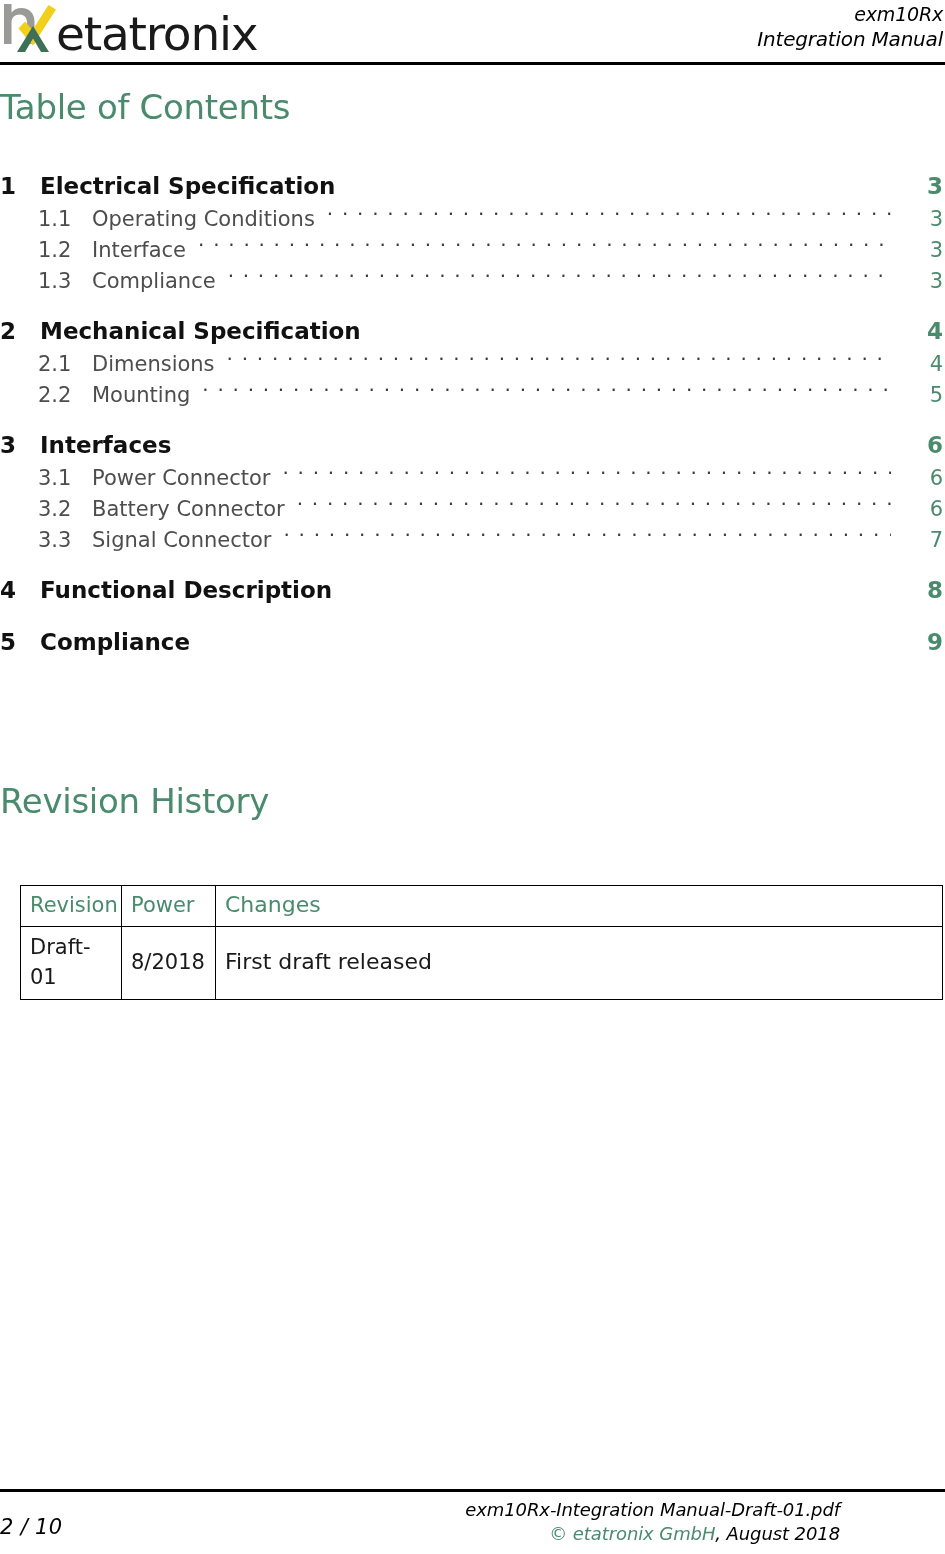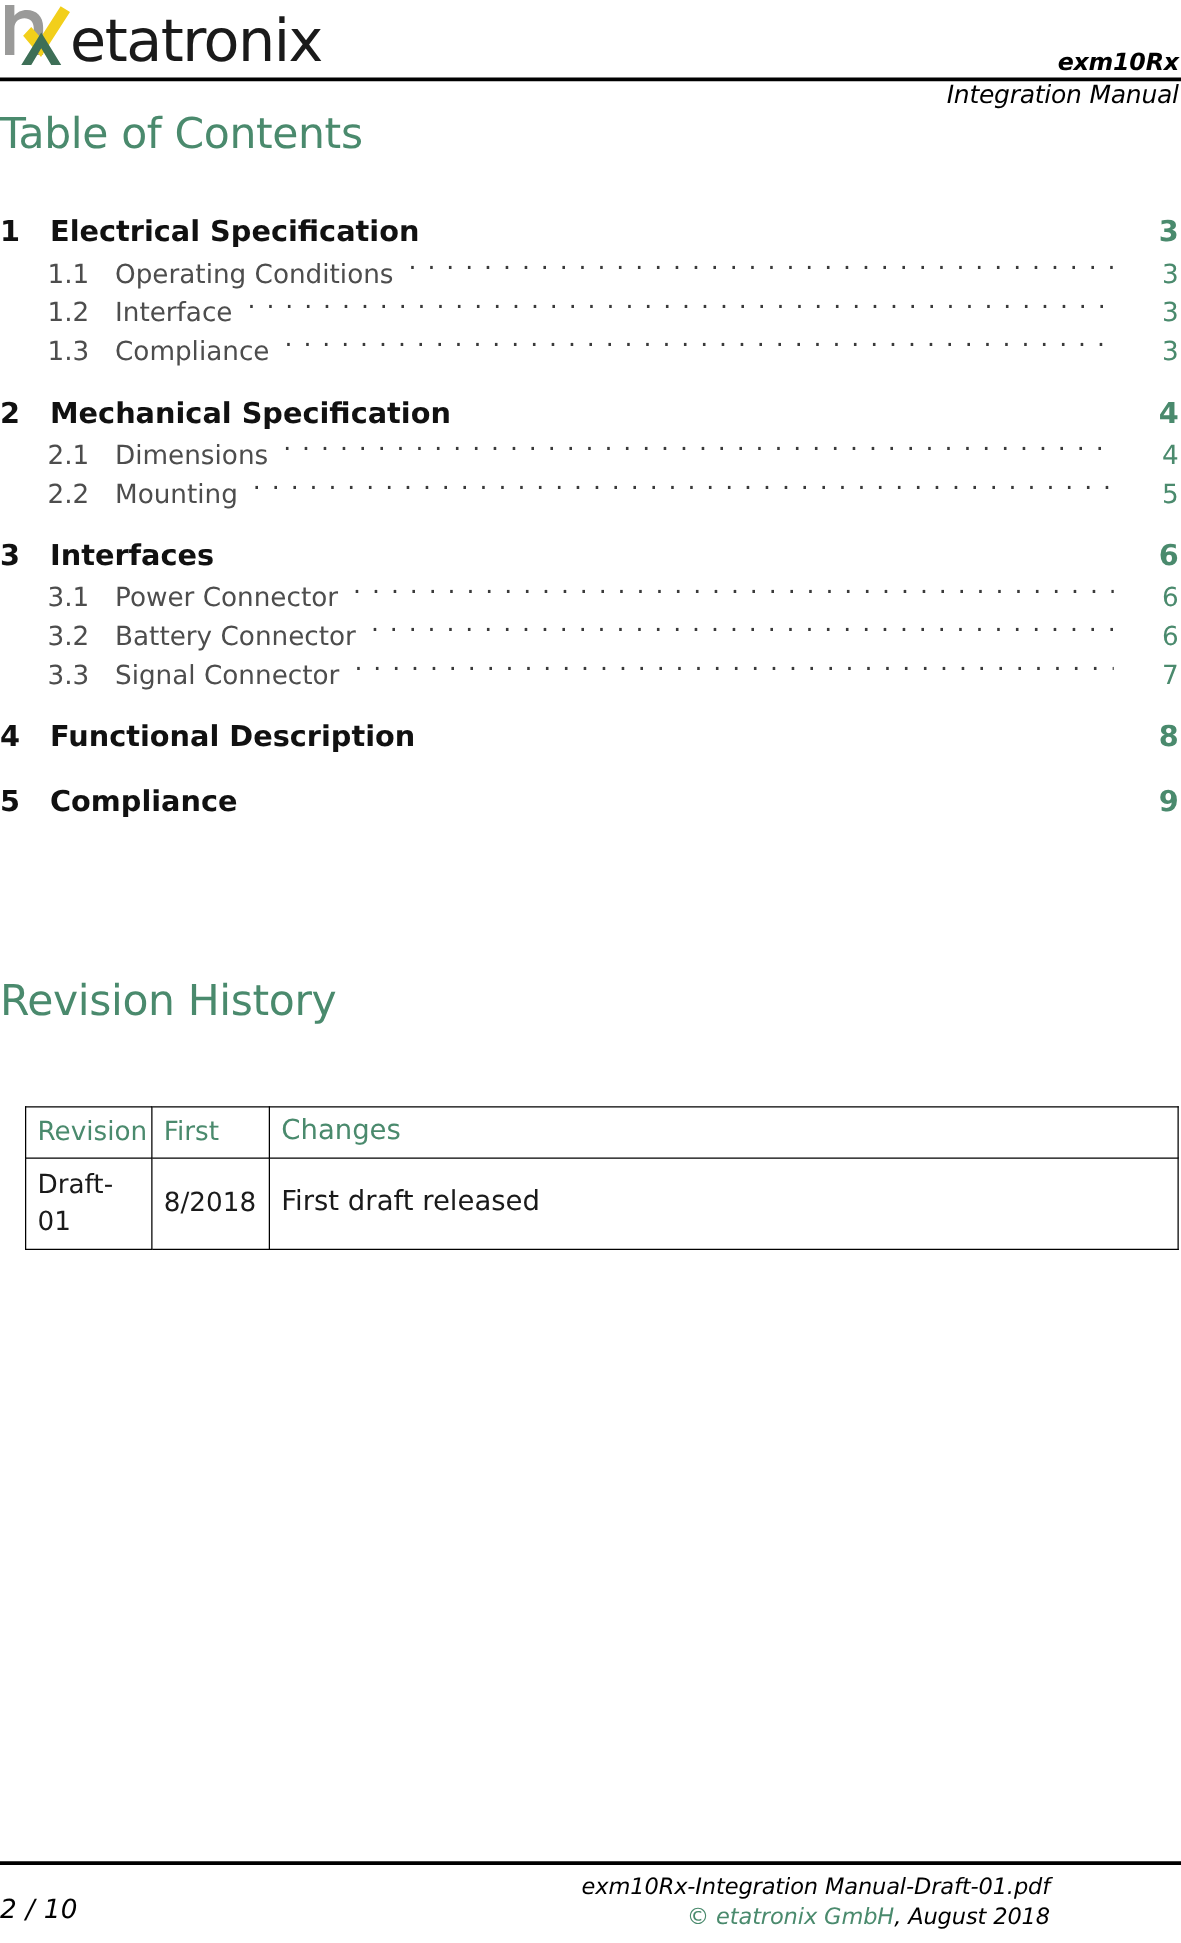--- a/index.html
+++ b/index.html
@@ -61,25 +61,24 @@
 
   .header-right {
     text-align: right;
     margin-top: 2px;
     padding-right: 2px;
   }
 
   .doc-product {
     font-size: 19px;
     font-style: italic;
-    font-weight: bold;
+    font-weight: normal;
     line-height: 24px;
     letter-spacing: -0.2px;
     color: #000;
-    margin-top: 36px;
   }
 
   .doc-subtitle {
     font-size: 20px;
     font-style: italic;
     font-weight: 400;
     line-height: 26px;
     letter-spacing: -0.2px;
     color: #000;
   }
@@ -382,21 +381,21 @@
 
 
   </div>
 
   <div class="h1-green" id="revhist-title">Revision History</div>
 
   <table class="rev-table">
     <thead>
       <tr>
         <th class="col-rev">Revision</th>
-        <th class="col-date">First</th>
+        <th class="col-date">Power</th>
         <th class="cell-changes">Changes</th>
       </tr>
     </thead>
     <tbody>
       <tr>
         <td class="col-rev">Draft-01</td>
         <td class="col-date">8/2018</td>
         <td class="cell-changes">First draft released</td>
       </tr>
     </tbody>

